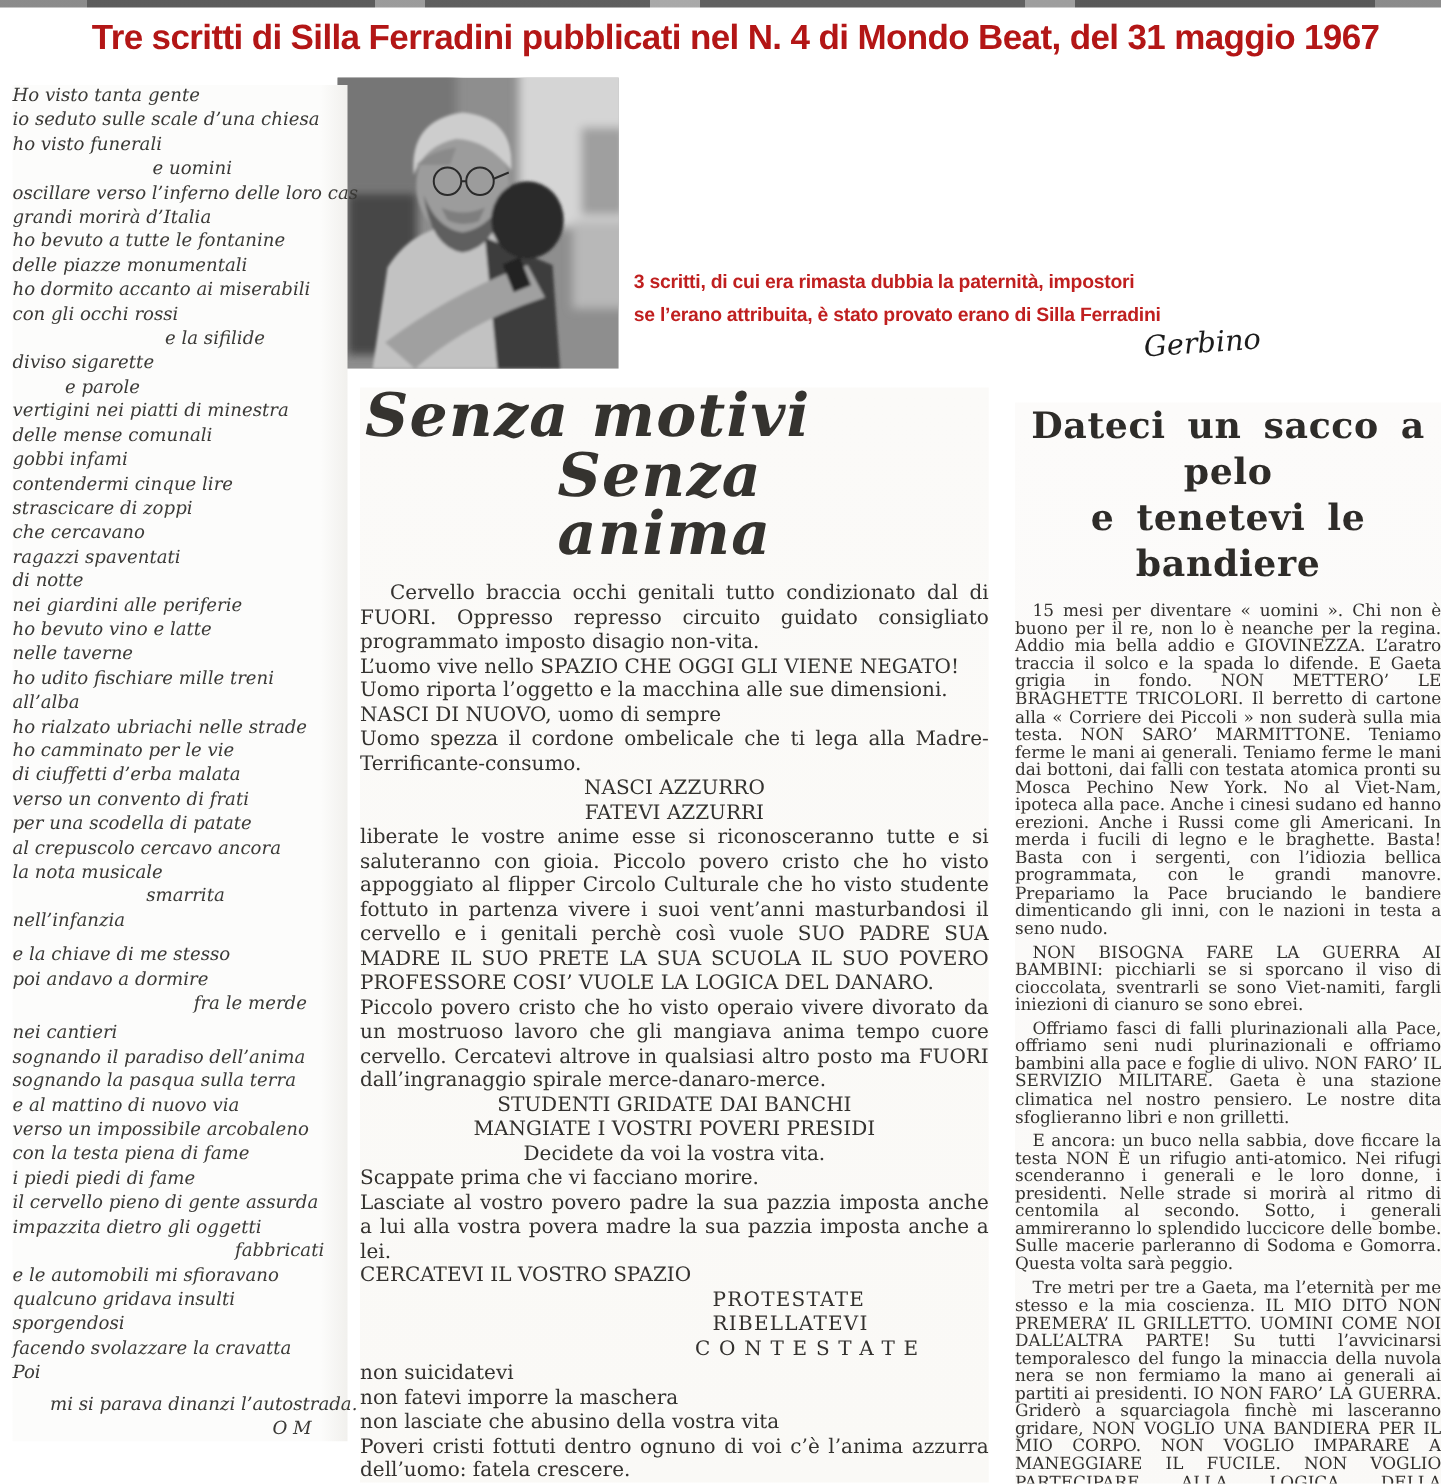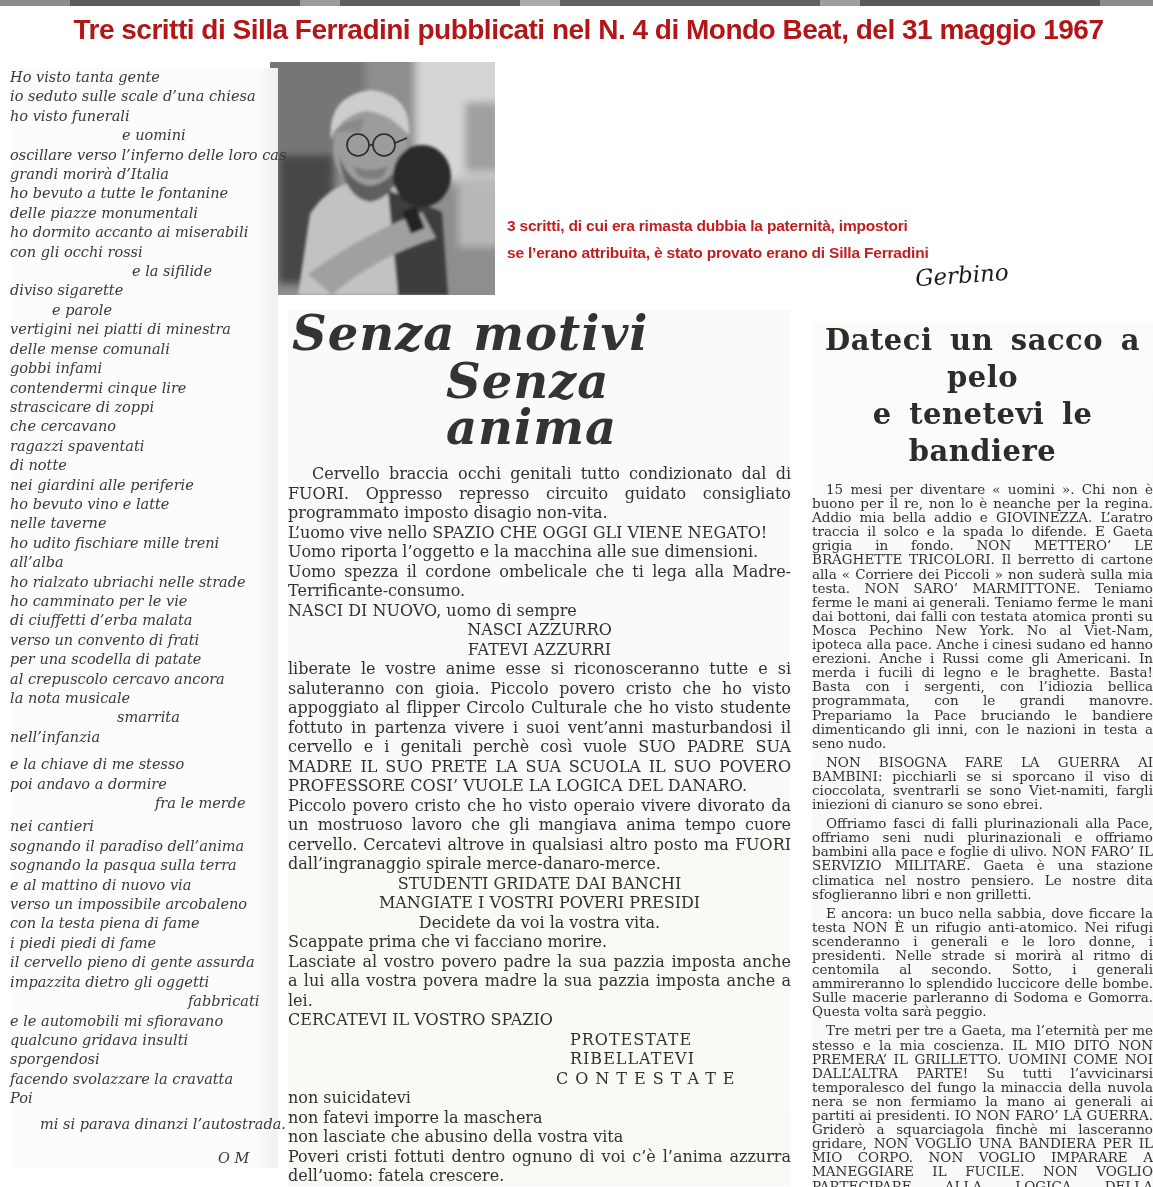--- a/index.html
+++ b/index.html
@@ -148,34 +148,34 @@
       <div class="poem-line">i piedi piedi di fame</div>
       <div class="poem-line">il cervello pieno di gente assurda</div>
       <div class="poem-line">impazzita dietro gli oggetti</div>
       <div class="poem-line" style="margin-left: 178px;">fabbricati</div>
       <div class="poem-line">e le automobili mi sfioravano</div>
       <div class="poem-line">qualcuno gridava insulti</div>
       <div class="poem-line">sporgendosi</div>
       <div class="poem-line">facendo svolazzare la cravatta</div>
       <div class="poem-line">Poi</div>
       <div class="poem-line" style="margin-left: 30px; margin-top: 6px;">mi si parava dinanzi l’autostrada.</div>
-      <div class="poem-line" style="margin-left: 208px; margin-top: 15px;">O M</div>
+      <div class="poem-line" style="margin-left: 208px; margin-top: 0;">O M</div>
     </div>
 
   <div class="article1">
     <div class="a1-title">
       <span class="t1">Senza motivi</span>
       <span class="t2">Senza anima</span>
     </div>
     <div class="a1-body">
         <div class="b-ip">Cervello braccia occhi genitali tutto condizionato dal di FUORI. Oppresso represso circuito guidato consigliato programmato imposto disagio non-vita.</div>
         <div class="b-p">L’uomo vive nello SPAZIO CHE OGGI GLI VIENE NEGATO!</div>
         <div class="b-p">Uomo riporta l’oggetto e la macchina alle sue dimensioni.</div>
+        <div class="b-p">NASCI DI NUOVO, uomo di sempre</div>
         <div class="b-p">Uomo spezza il cordone ombelicale che ti lega alla Madre-Terrificante-consumo.</div>
-        <div class="b-p">NASCI DI NUOVO, uomo di sempre</div>
         <div class="b-c">NASCI AZZURRO</div>
         <div class="b-c">FATEVI AZZURRI</div>
         <div class="b-p">liberate le vostre anime esse si riconosceranno tutte e si saluteranno con gioia. Piccolo povero cristo che ho visto appoggiato al flipper Circolo Culturale che ho visto studente fottuto in partenza vivere i suoi vent’anni masturbandosi il cervello e i genitali perchè così vuole SUO PADRE SUA MADRE IL SUO PRETE LA SUA SCUOLA IL SUO POVERO PROFESSORE COSI’ VUOLE LA LOGICA DEL DANARO.</div>
         <div class="b-p">Piccolo povero cristo che ho visto operaio vivere divorato da un mostruoso lavoro che gli mangiava anima tempo cuore cervello. Cercatevi altrove in qualsiasi altro posto ma FUORI dall’ingranaggio spirale merce-danaro-merce.</div>
         <div class="b-c">STUDENTI GRIDATE DAI BANCHI</div>
         <div class="b-c">MANGIATE I VOSTRI POVERI PRESIDI</div>
         <div class="b-c">Decidete da voi la vostra vita.</div>
         <div class="b-p">Scappate prima che vi facciano morire.</div>
         <div class="b-p">Lasciate al vostro povero padre la sua pazzia imposta anche a lui alla vostra povera madre la sua pazzia imposta anche a lei.</div>
         <div class="b-p">CERCATEVI IL VOSTRO SPAZIO</div>

